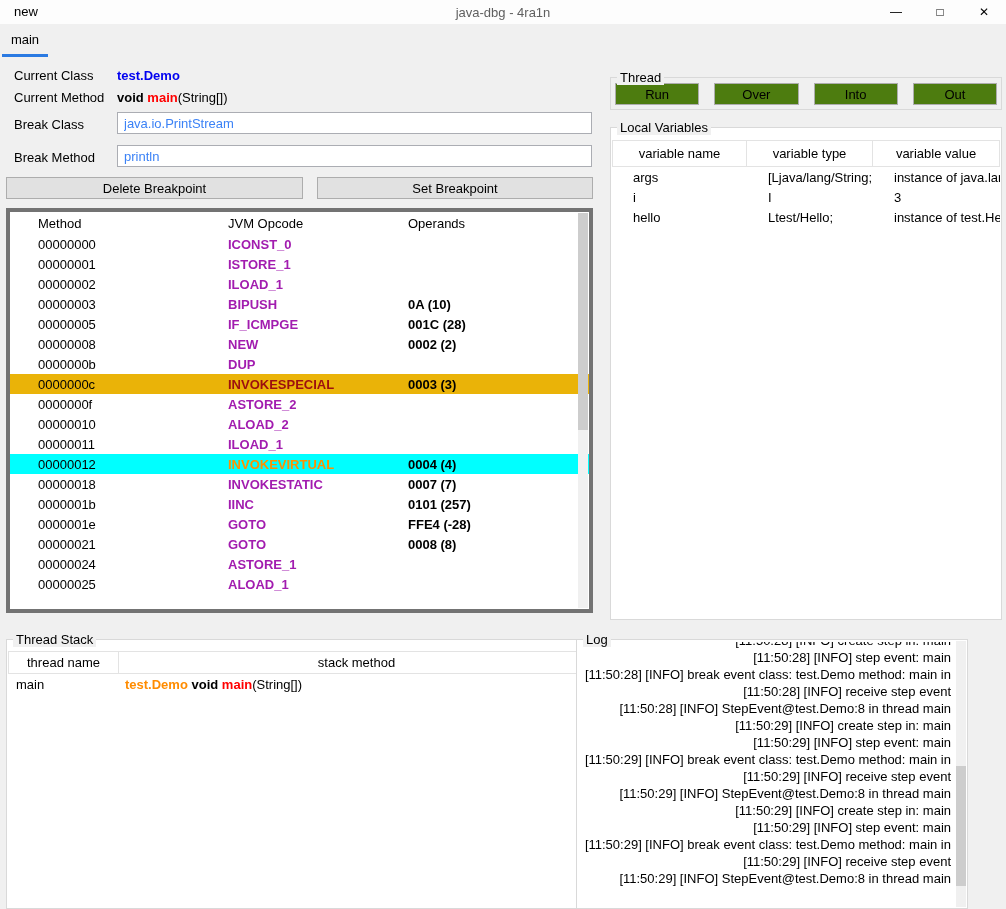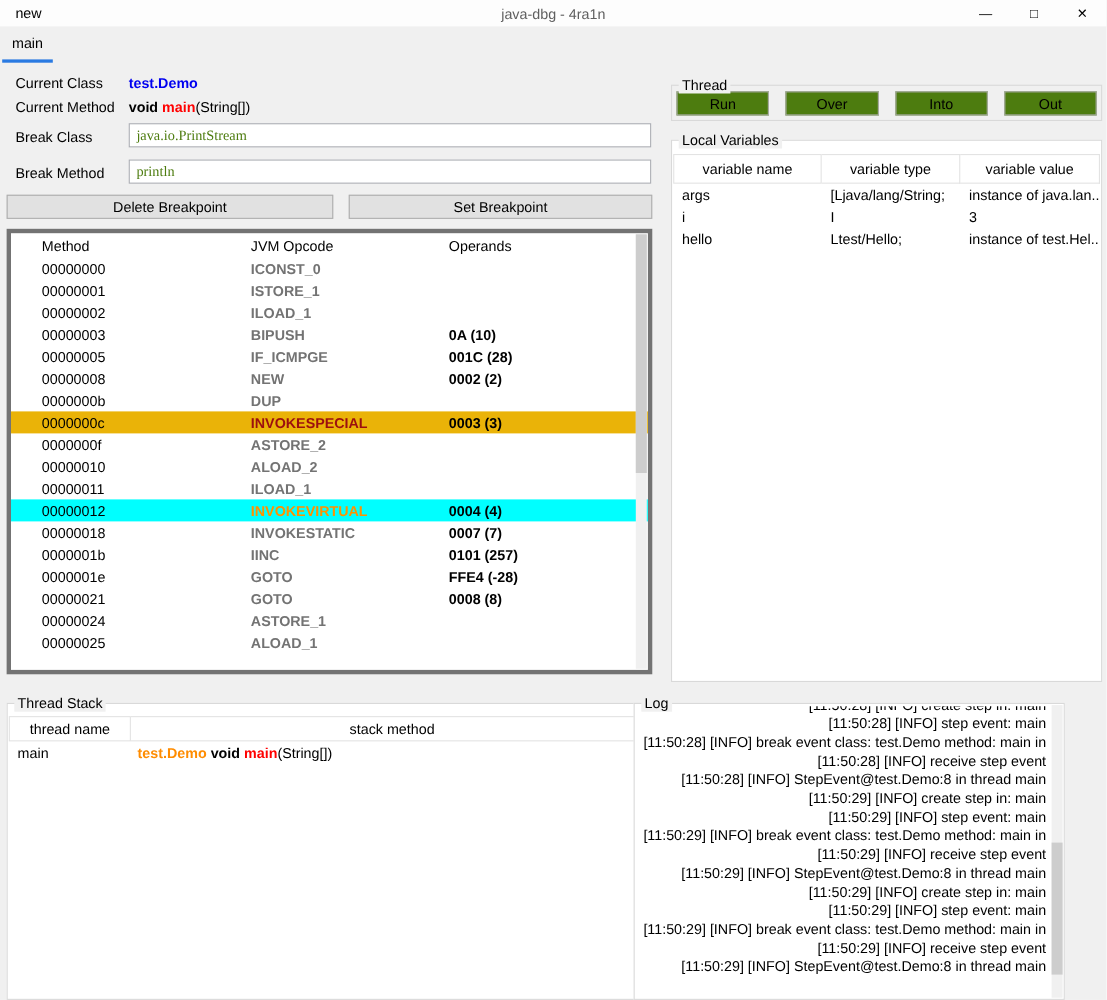--- a/index.html
+++ b/index.html
@@ -17,31 +17,31 @@
   .tabbar{position:absolute;left:0;top:24px;right:0;height:33px;}
   .tab{position:absolute;left:2px;top:0;width:46px;height:30px;display:flex;align-items:center;justify-content:center;border-bottom:3px solid #2a7ae2;}
 
   .lbl{position:absolute;white-space:nowrap;}
   .val-blue{color:#0000f0;font-weight:bold;}
   .kw-ret{color:#000000;font-weight:bold;}
   .kw-name{color:#ff0000;font-weight:bold;}
   .kw-sig{color:#000;}
   .kw-cls{color:#ff8c00;font-weight:bold;}
 
-  .txt{position:absolute;background:#fff;border:1px solid #abadb3;height:22px;box-sizing:border-box;padding:0 6px;font-family:Liberation Serif, serif;font-size:13px;color:#4d7c0f;}
+  .txt{position:absolute;background:#fff;border:1px solid #abadb3;height:22px;box-sizing:border-box;padding:0 6px;font-family:Liberation Sans, sans-serif;font-size:13px;color:#3b82f6;}
   .btn{position:absolute;background:#e1e1e1;border:1px solid #adadad;height:22px;box-sizing:border-box;font-family:inherit;font-size:13px;text-align:center;line-height:20px;}
 
   
   .bc-table{position:absolute;left:6px;top:208px;width:587px;height:405px;background:#fff;border:4px solid #737373;box-sizing:border-box;overflow:hidden;}
   .bc-header,.bc-row{display:grid;grid-template-columns:28px 190px 180px 1fr;align-items:center;}
   .bc-header{height:22px;}
   .bc-row{height:20px;}
   .bc-h{color:#000;}
   .c-addr{color:#000;}
-  .c-op{color:#737373;font-weight:bold;}
+  .c-op{color:#a21caf;font-weight:bold;}
   .c-opr{color:#000;font-weight:bold;}
   .hl-red{background:#eab308;}
   .hl-red .c-op{color:#9c0f0f;}
   .hl-cyan{background:#00ffff;}
   .hl-cyan .c-op{color:#ff9100;}
   .vscroll{position:absolute;top:1px;bottom:1px;width:10px;background:#f0f0f0;}
   .vthumb{position:absolute;left:0;width:10px;background:#cdcdcd;}
 
   
   .group{position:absolute;border:1px solid #d9d9d9;box-sizing:border-box;}
@@ -51,21 +51,21 @@
   
   .action-row{display:flex;gap:15px;padding:5px 4px 0 4px;}
   .action-btn{flex:1;height:22px;background:#4d7c0f;border:1px solid #adadad;box-sizing:border-box;text-align:center;line-height:20px;font-family:inherit;font-size:13px;}
 
   
   .lv-table{margin:12px 1px 0 1px;}
   .lv-header{display:grid;grid-template-columns:135px 126px 1fr;}
   .lv-header > div{height:25px;line-height:25px;text-align:center;border:1px solid #e3e3e3;border-left:none;}
   .lv-header > div:first-child{border-left:1px solid #e3e3e3;}
   .lv-row{display:grid;grid-template-columns:135px 126px 1fr;height:20px;align-items:center;}
-  .lv-c{padding-left:8px;white-space:nowrap;overflow:hidden;}
+  .lv-c{padding-left:21px;white-space:nowrap;overflow:hidden;}
 
   
   .ts-table{margin:11px 1px 0 1px;}
   .ts-header{display:grid;grid-template-columns:111px 1fr;}
   .ts-header > div{height:21px;line-height:21px;text-align:center;border:1px solid #e3e3e3;border-left:none;}
   .ts-header > div:first-child{border-left:1px solid #e3e3e3;}
   .ts-row{display:grid;grid-template-columns:111px 1fr;height:20px;align-items:center;}
   .ts-c{padding-left:8px;white-space:nowrap;overflow:hidden;}
   .ts-sig{padding-left:6px;}
 

